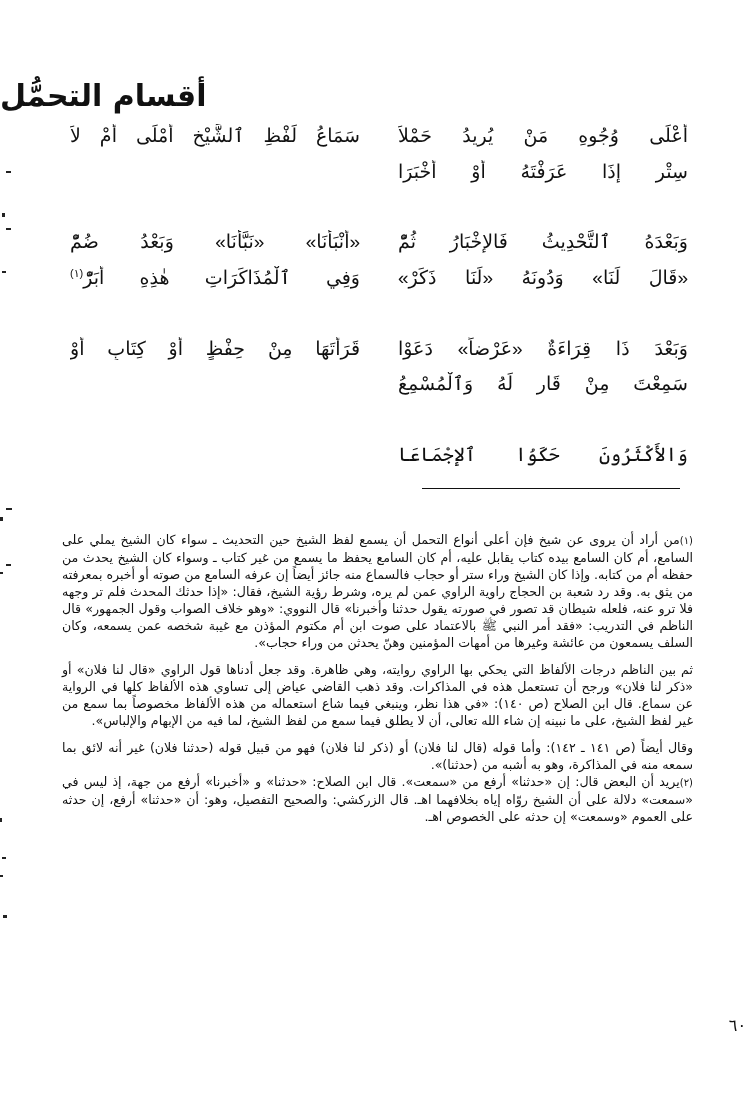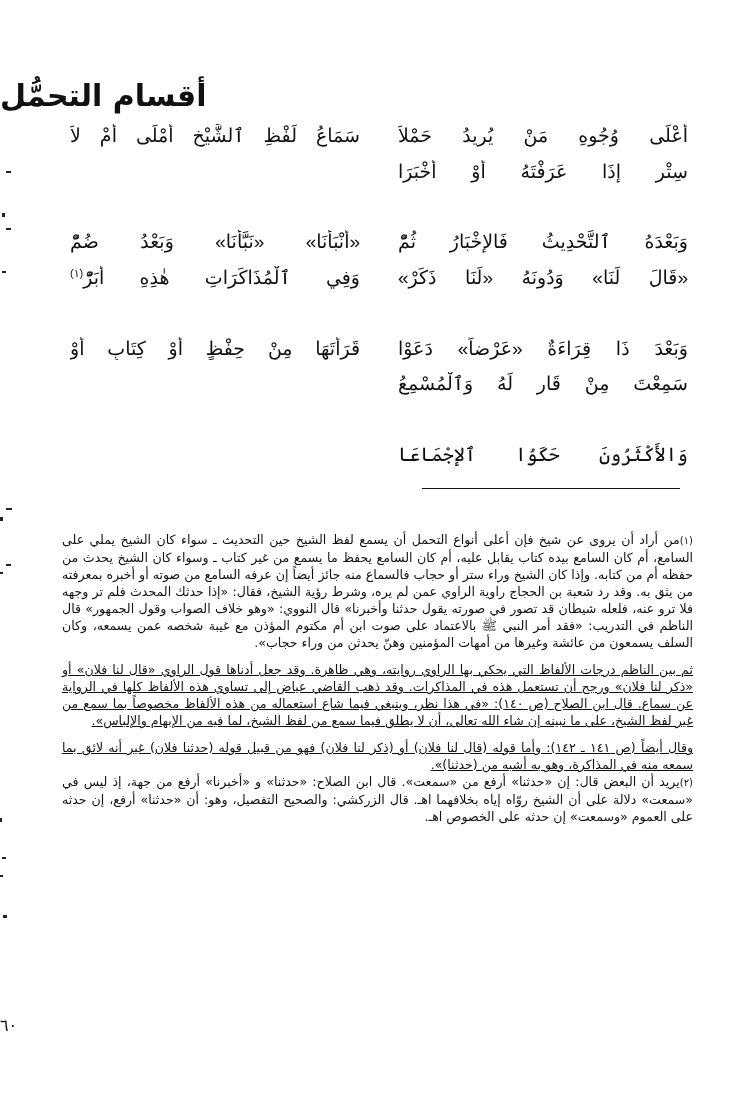--- a/index.html
+++ b/index.html
@@ -76,30 +76,29 @@
       line-height: 17px;
       text-align: justify;
     }
     .notes p {
       margin: 0;
       text-align: justify;
       text-align-last: right;
     }
     .notes p.gap {
       margin-top: 10px;
-      text-decoration: underline;
     }
     .fn-mark {
       font-size: 10px;
     }
     .page-number {
       position: absolute;
       top: 1016px;
       left: 0; right: 0;
-      text-align: left;
+      text-align: right;
       font-family: "DejaVu Sans", sans-serif;
       font-size: 16px;
       direction: rtl;
     }
     .scan-mark {
       position: absolute;
       background: #222;
       height: 2px;
     }
   </style>

